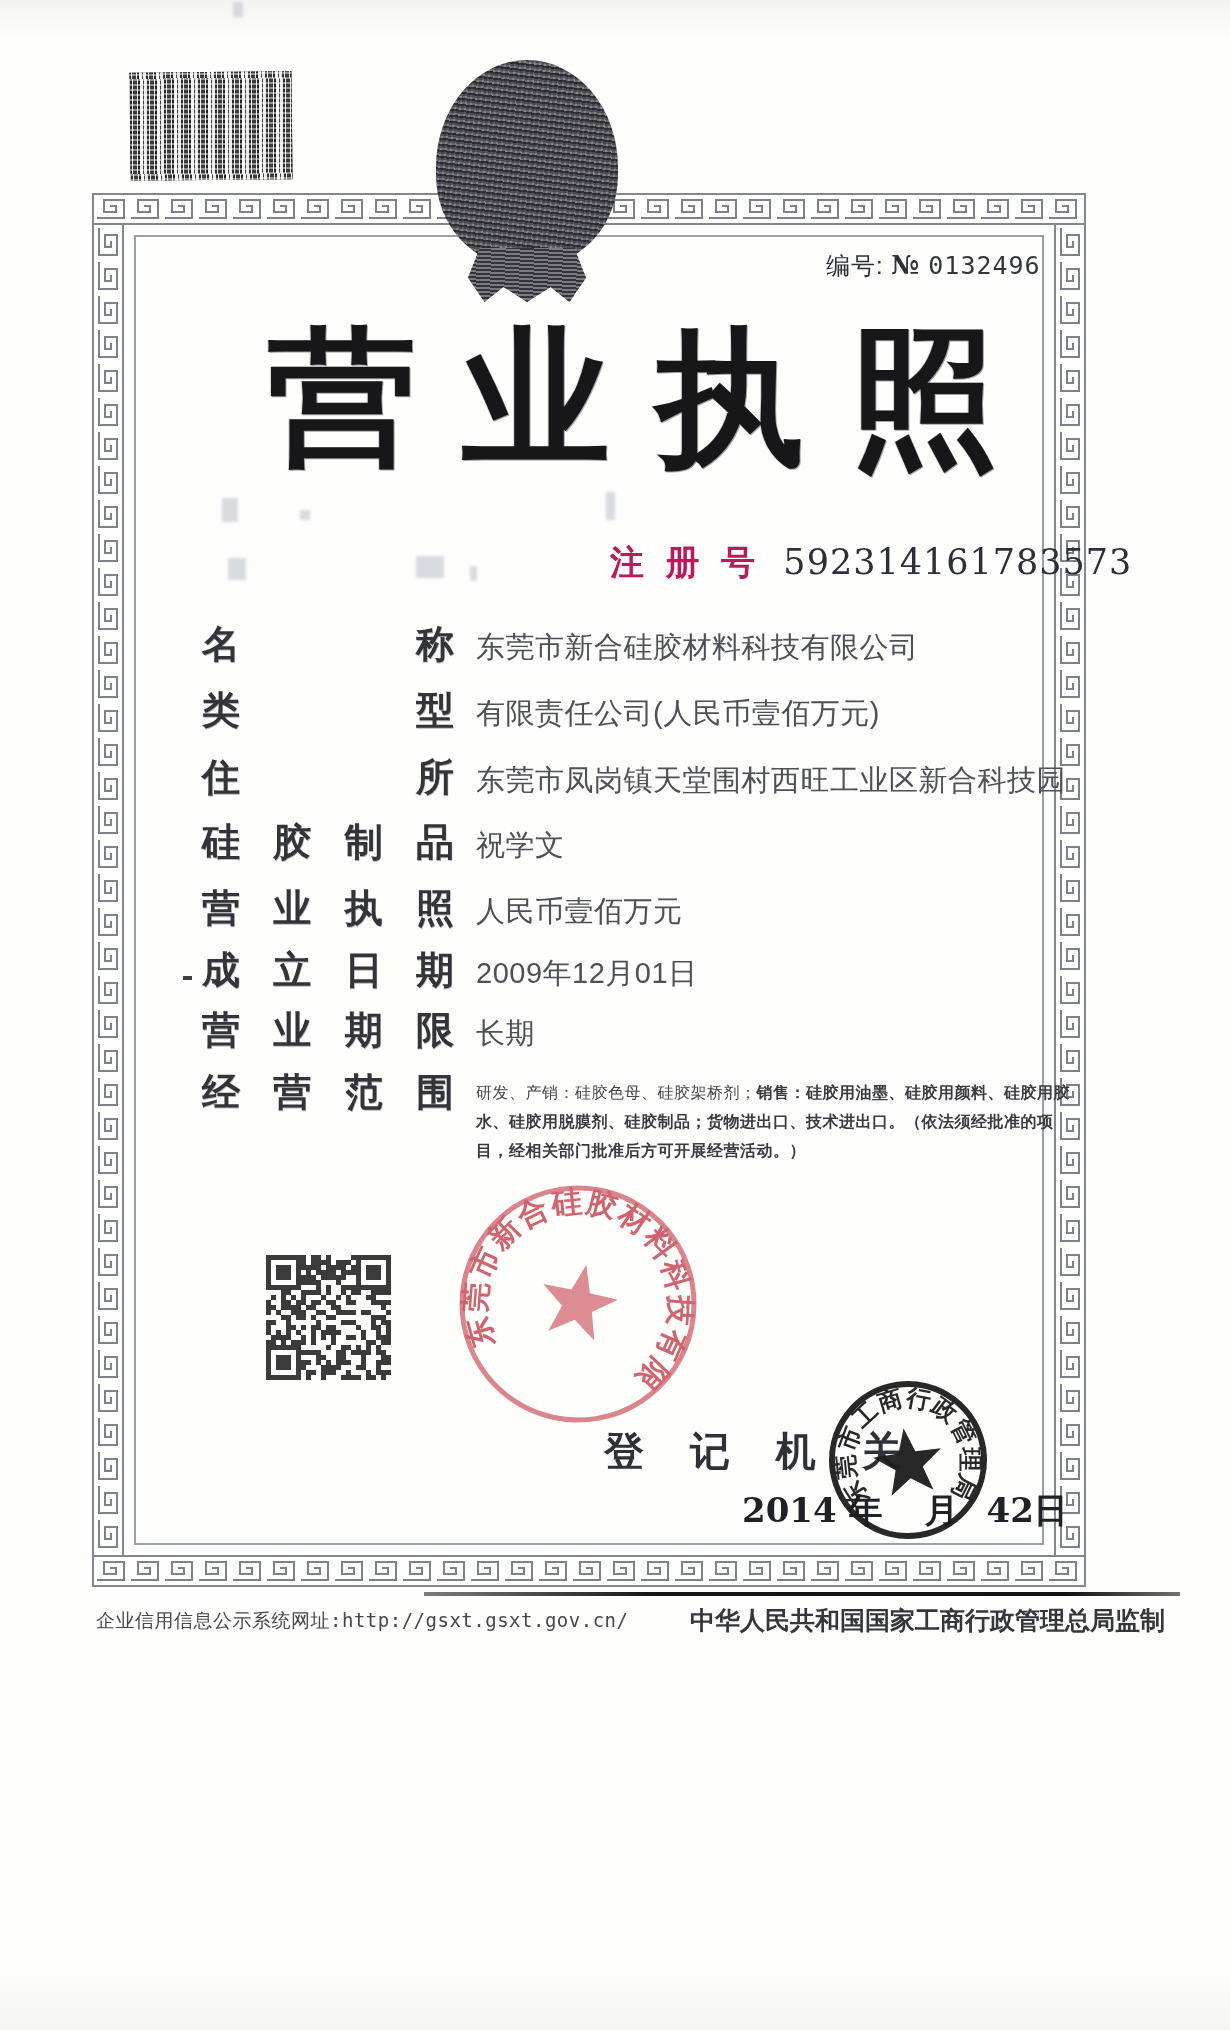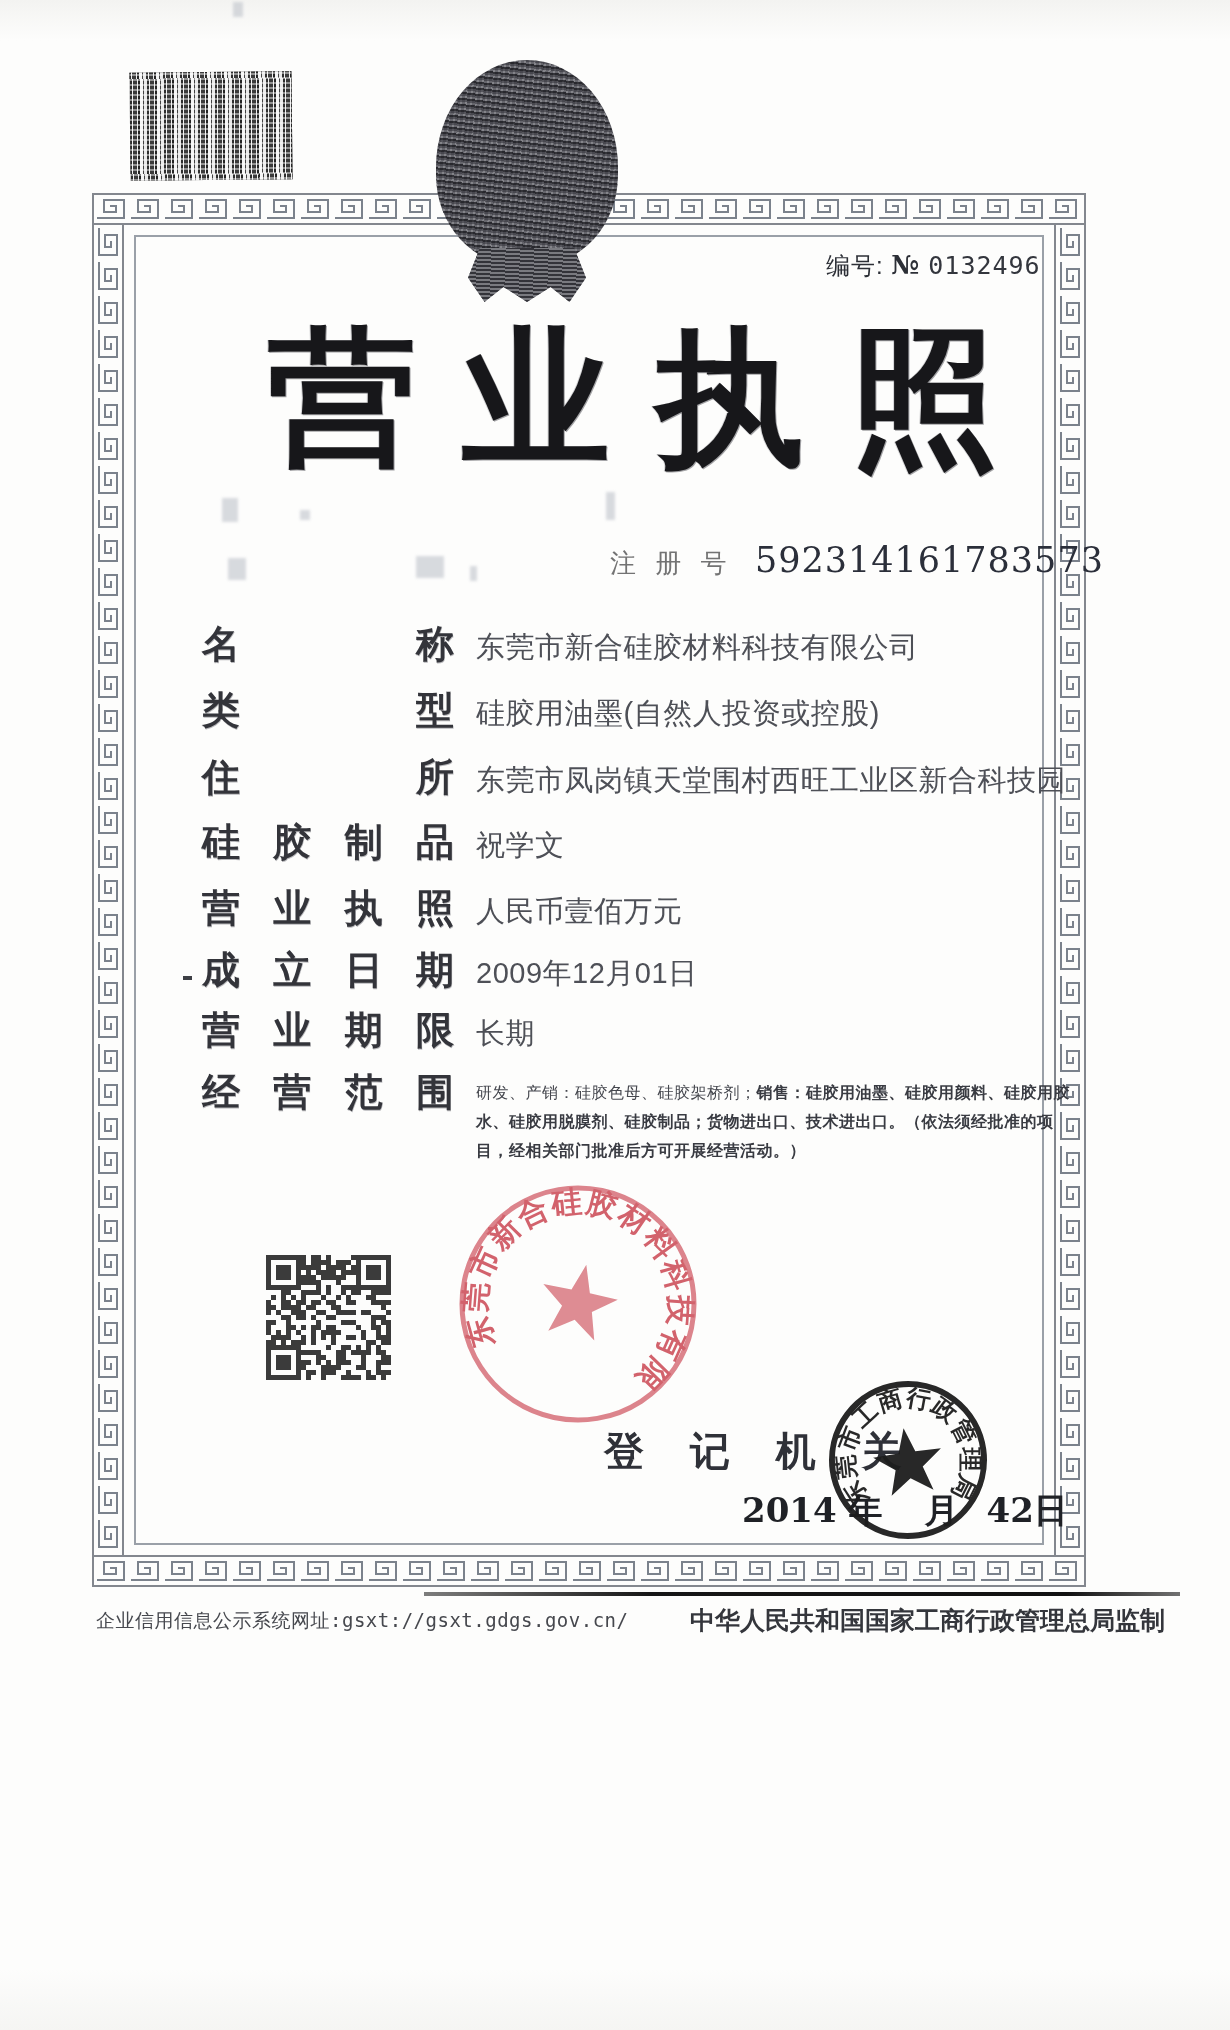--- a/index.html
+++ b/index.html
@@ -47,21 +47,21 @@
   .serial{left:826px;top:250px;font-size:24px;color:#2c2f36;letter-spacing:1px;z-index:3;}
   .serial .no{font-family:"DejaVu Serif",serif;font-weight:700;font-size:26px;}
   .serial .num{font-family:"DejaVu Sans Mono",monospace;font-size:25px;color:#33363d;}
   .title{
     left:268px;top:316px;width:720px;z-index:3;
     font-family:"DejaVu Serif",serif;font-weight:900;font-size:148px;line-height:1.1;
     letter-spacing:46px;color:#17171a;white-space:nowrap;
     text-shadow:1px 1px 0 rgba(90,90,95,.55), -1px 0 0 rgba(120,120,125,.3);
   }
   .regline{left:610px;top:540px;z-index:3;white-space:nowrap;}
-  .regline .rlabel{font-size:26px;color:#737373;font-weight:400;letter-spacing:6px;}
+  .regline .rlabel{font-size:34px;color:#be185d;font-weight:700;letter-spacing:6px;}
   .regline .rnum{font-family:"DejaVu Serif",serif;font-size:35px;color:#2b2f3a;margin-left:18px;letter-spacing:1px;}
   
   .row{position:absolute;left:202px;width:870px;z-index:3;}
   .flabel{
     position:absolute;left:0;top:0;width:252px;
     font-family:"DejaVu Serif",serif;font-weight:700;font-size:38px;color:#33343a;
     text-align:justify;text-align-last:justify;line-height:1.15;
     text-shadow:.5px .5px 0 rgba(80,80,90,.4);
   }
   .fvalue{
@@ -129,21 +129,21 @@
   <span class="rlabel">注 册 号</span>
   <span class="rnum">592314161783573</span>
 </div>
 
 <div class="row" style="top:622px">
   <div class="flabel">名称</div>
   <div class="fvalue">东莞市新合硅胶材料科技有限公司</div>
 </div>
 <div class="row" style="top:688px">
   <div class="flabel">类型</div>
-  <div class="fvalue">硅胶用油墨(自然人投资或控股)</div>
+  <div class="fvalue">有限责任公司(人民币壹佰万元)</div>
 </div>
 <div class="row" style="top:755px">
   <div class="flabel">住所</div>
   <div class="fvalue">东莞市凤岗镇天堂围村西旺工业区新合科技园</div>
 </div>
 <div class="row" style="top:820px">
   <div class="flabel">硅胶制品</div>
   <div class="fvalue">祝学文</div>
 </div>
 <div class="row" style="top:886px">
@@ -532,21 +532,21 @@
       <path id="bsp" d="M50.6,126.7 A54,54 0 1 1 133.4,126.7" fill="none"></path>
     </defs>
   <circle cx="92" cy="92" r="76" fill="none" stroke="#1d1d1d" stroke-width="6"></circle>
   <polygon points="92,60 100.46,84.35 126.24,84.88 105.7,100.45 113.16,125.12 92,110.4 70.84,125.12 78.3,100.45 57.76,84.88 83.54,84.35" fill="#1d1d1d"></polygon>
   <text font-size="24" font-weight="700" fill="#1d1d1d" letter-spacing="1" font-family="DejaVu Serif,serif">
     <textPath href="#bsp" startOffset="2">东莞市工商行政管理局</textPath>
   </text>
 </svg>
 
 <div class="abs scanline"></div>
-<div class="abs footer-left">企业信用信息公示系统网址:gsxt://gsxt.gdgs.gov.cn/</div>
+<div class="abs footer-left">企业信用信息公示系统网址:http://gsxt.gsxt.gov.cn/</div>
 <div class="abs footer-right">中华人民共和国国家工商行政管理总局监制</div>
 
 <div class="abs ghost" style="left:222px;top:498px;width:16px;height:24px"></div>
 <div class="abs ghost" style="left:300px;top:510px;width:10px;height:10px"></div>
 <div class="abs ghost" style="left:606px;top:492px;width:9px;height:28px"></div>
 <div class="abs ghost" style="left:228px;top:558px;width:18px;height:22px"></div>
 <div class="abs ghost" style="left:416px;top:556px;width:28px;height:22px"></div>
 <div class="abs ghost" style="left:470px;top:566px;width:7px;height:15px"></div>
 <div class="abs ghost" style="left:233px;top:2px;width:10px;height:15px"></div>
 <div class="abs dot" style="left:183px;top:976px;width:9px;height:4px"></div>

